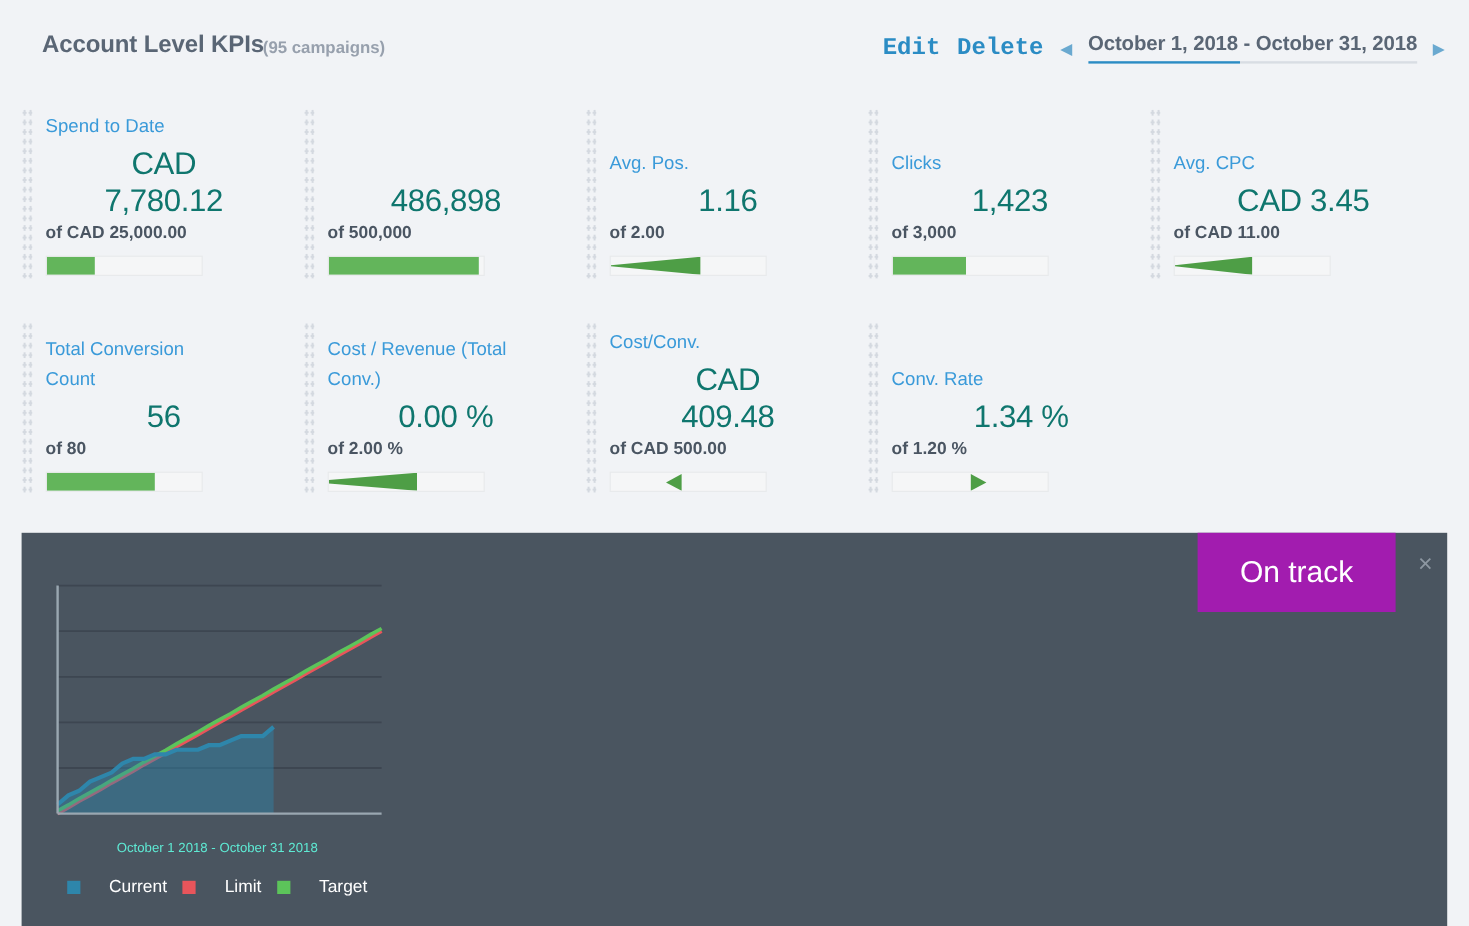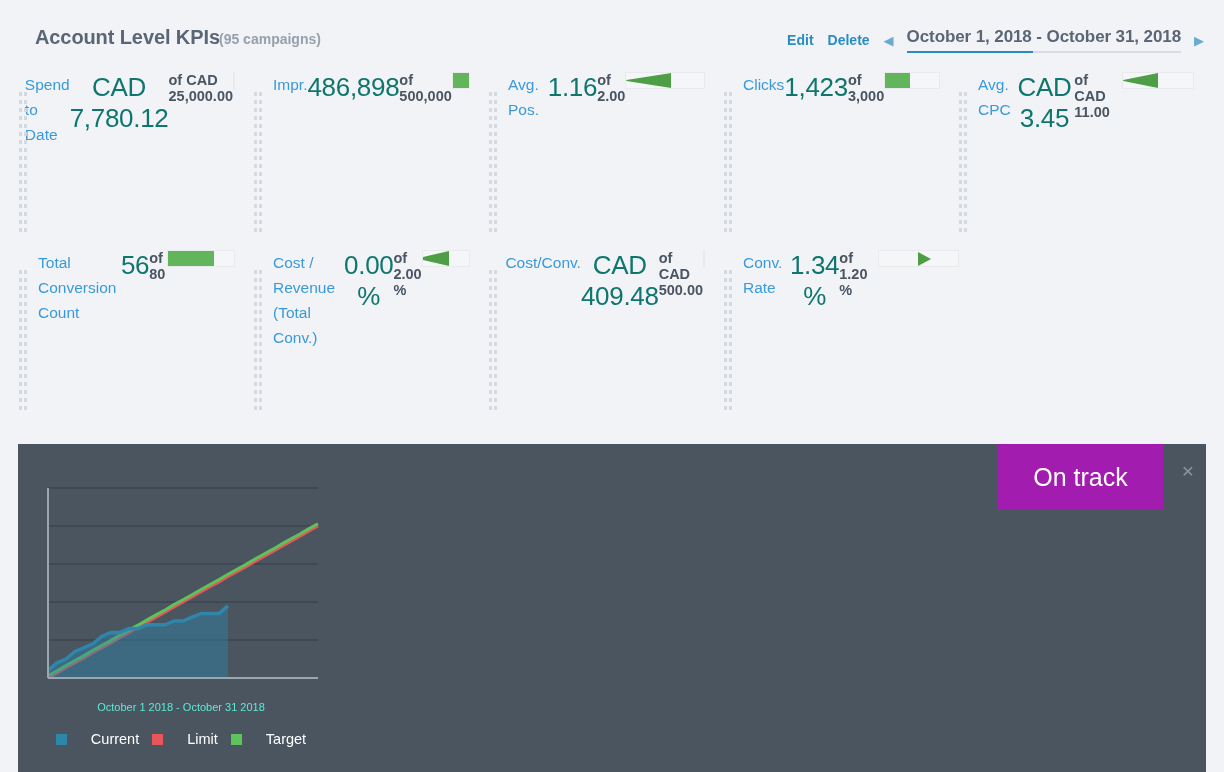--- a/index.html
+++ b/index.html
@@ -43,25 +43,26 @@
   .header-actions {
     position: absolute;
     right: 20px;
     top: 28px;
     display: flex;
     align-items: center;
     height: 24px;
   }
   .link-action {
     color: #2b8cc4;
-    font-size: 14px;
+    font-size: 20px;
     font-weight: bold;
     margin-right: 14px;
     cursor: pointer;
     text-decoration: none;
+    font-family: Liberation Mono, monospace;
   }
   .arrow-btn {
     color: #6aa9d0;
     font-size: 13px;
     cursor: pointer;
     line-height: 1;
     user-select: none;
   }
   .arrow-prev { margin-right: 13px; }
   .arrow-next { margin-left: 13px; }
@@ -99,21 +100,21 @@
   .kpi-row-1 { top: 0; height: 178px; }
   .kpi-row-2 { top: 178px; height: 180px; }
 
   .kpi-card {
     position: relative;
     width: 235px;
     height: 100%;
     box-sizing: border-box;
     padding-left: 38px;
     display: flex;
-    flex-direction: row;
+    flex-direction: column;
     justify-content: flex-end;
     padding-bottom: 20px;
   }
   .kpi-card.wide { width: 254px; }
 
   .grip {
     position: absolute;
     left: 18px;
     top: 18px;
     bottom: 18px;
@@ -273,21 +274,20 @@
         <div class="kpi-label">Spend to Date</div>
         <div class="kpi-value">CAD
 7,780.12</div>
         <div class="kpi-target">of CAD 25,000.00</div>
         <div class="bar-track">
           <div class="bar-fill" style="width:31%"></div>
         </div>
       </div>
       <div class="kpi-card">
         <div class="grip"></div>
-        <div class="kpi-label">Impr.</div>
         <div class="kpi-value">486,898</div>
         <div class="kpi-target">of 500,000</div>
         <div class="bar-track">
           <div class="bar-fill" style="width:97%"></div>
         </div>
       </div>
       <div class="kpi-card">
         <div class="grip"></div>
         <div class="kpi-label">Avg. Pos.</div>
         <div class="kpi-value">1.16</div>

